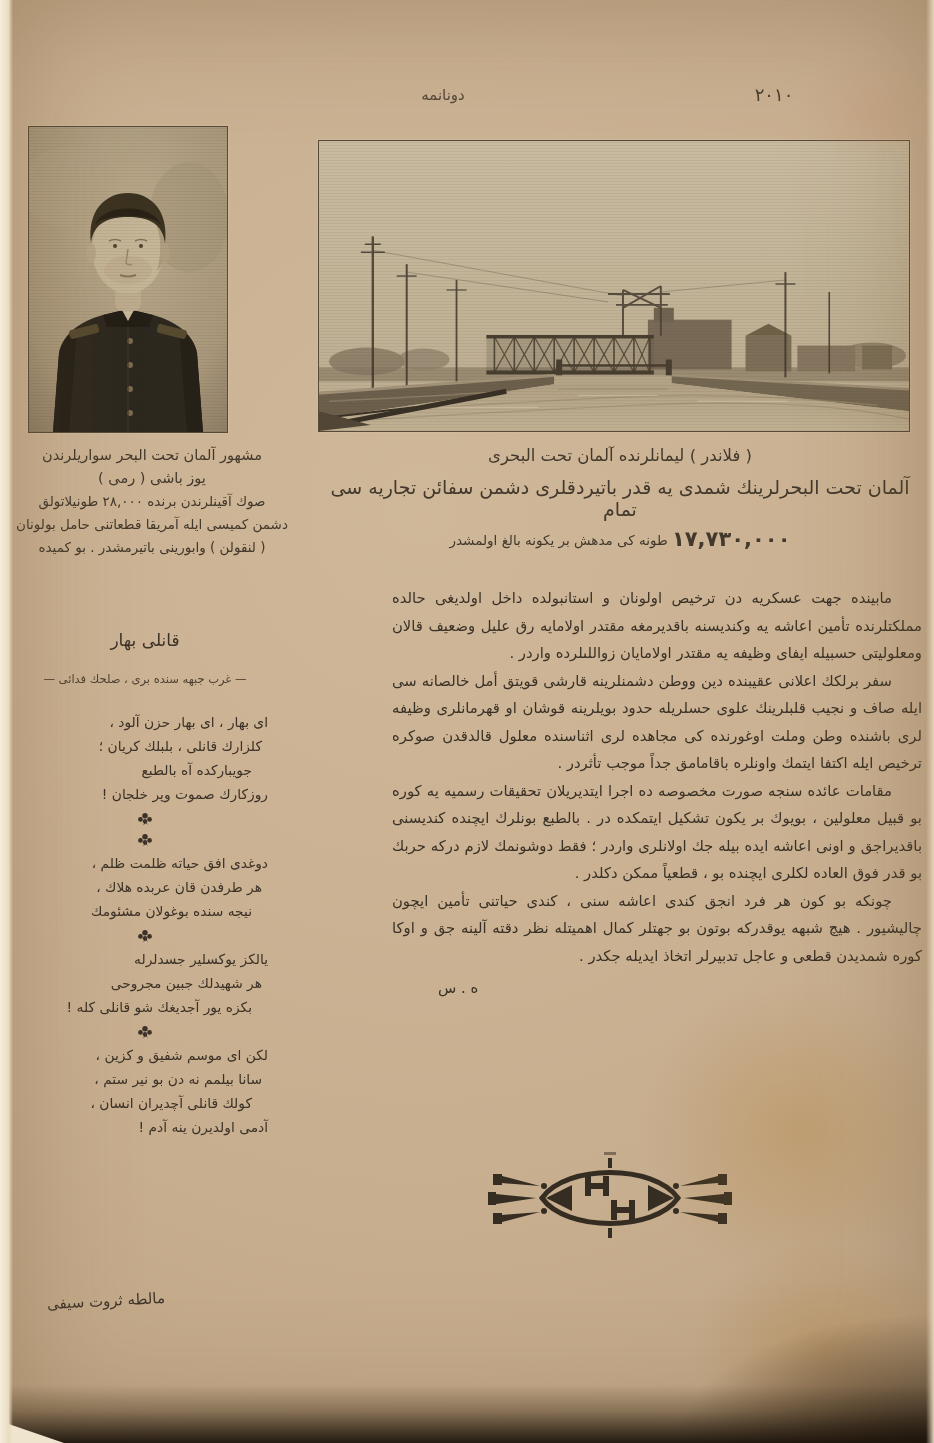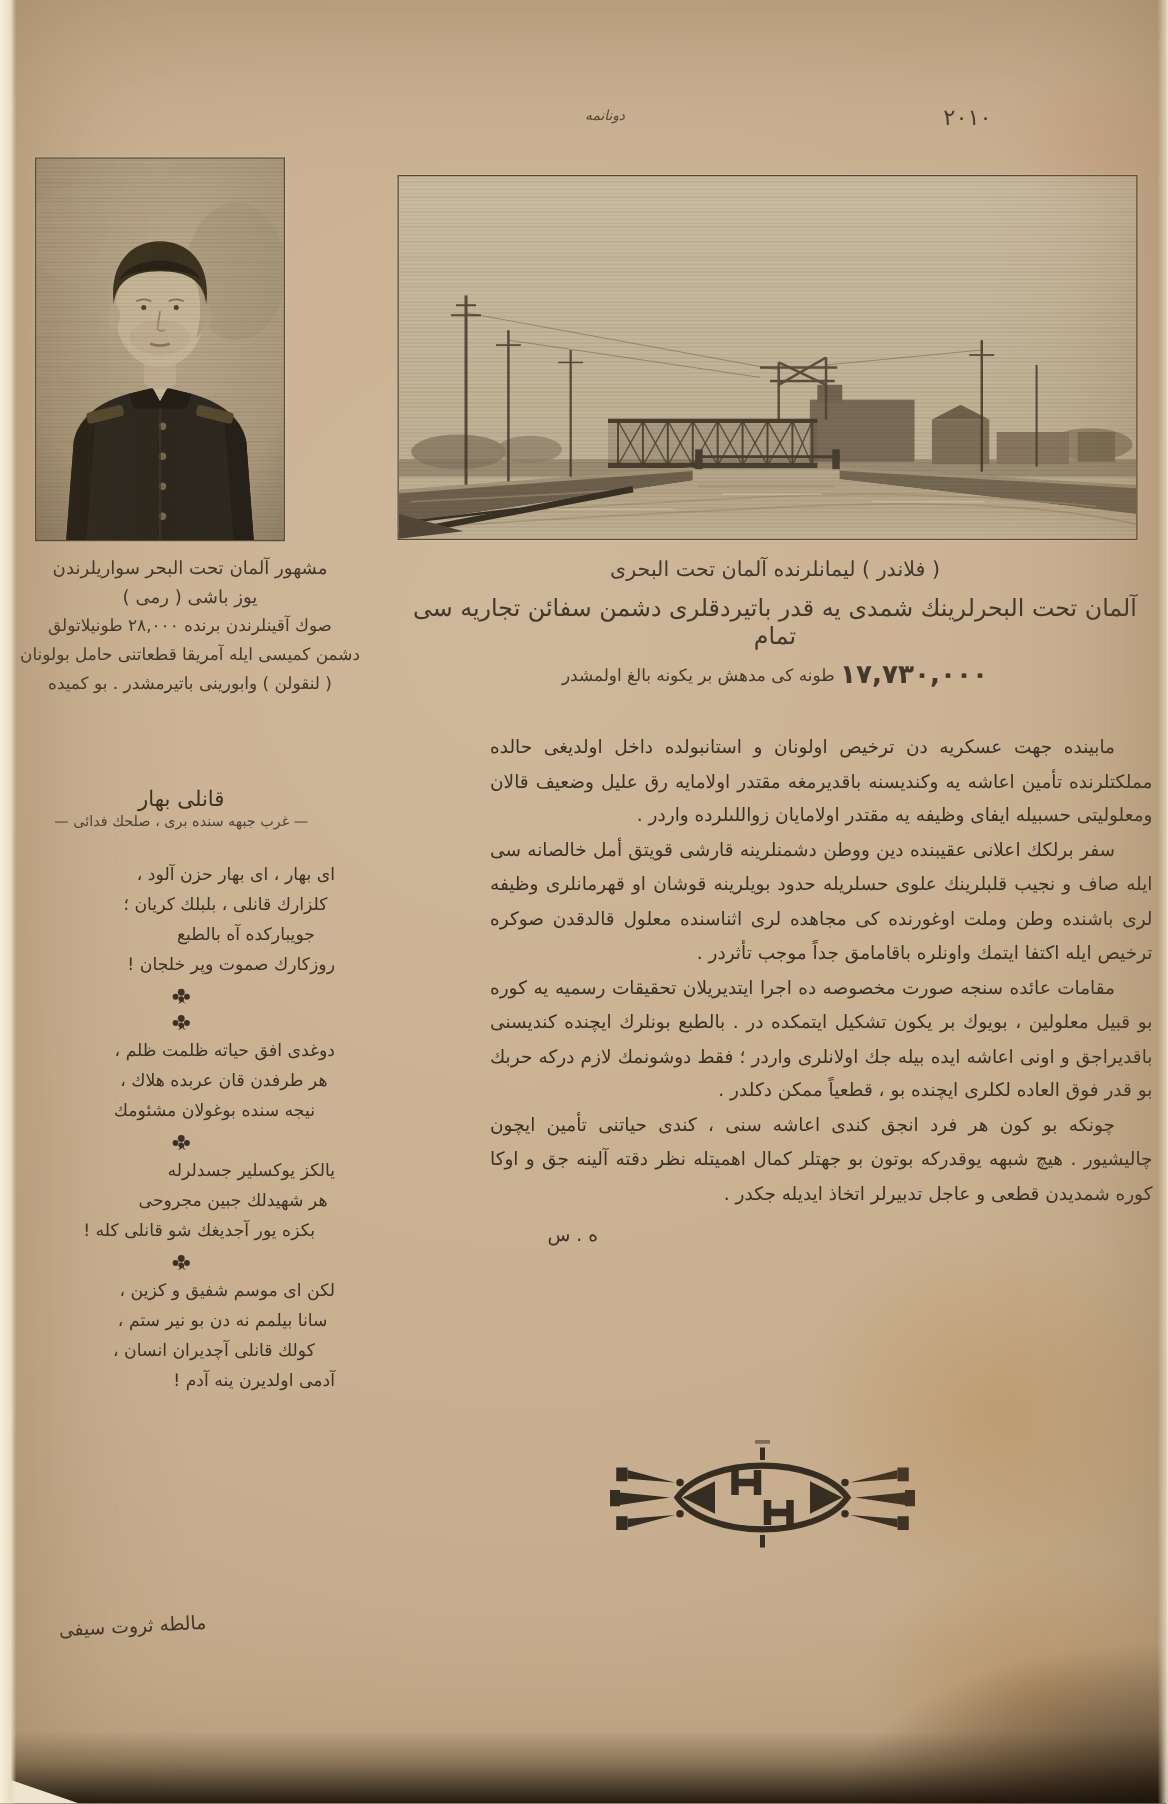--- a/index.html
+++ b/index.html
@@ -17,21 +17,21 @@
     background:linear-gradient(to bottom, rgba(61,45,25,0) 0%, rgba(61,45,25,.38) 45%, rgba(24,16,8,.92) 100%);}
   .bottom-corner{position:absolute;right:0;bottom:0;width:280px;height:140px;z-index:6;
     background:radial-gradient(ellipse at 100% 100%, rgba(25,16,8,.7), rgba(25,16,8,0) 65%);}
   .white-wedge-bl{position:absolute;left:0;bottom:0;width:64px;height:22px;z-index:7;
     background:#efe5cf;clip-path:polygon(0 0,0 100%,100% 100%);}
   .stain{position:absolute;border-radius:50%;z-index:5;pointer-events:none;}
   .stain1{left:640px;top:980px;width:310px;height:300px;background:radial-gradient(closest-side, rgba(171,120,48,.30), rgba(171,120,48,0));}
   .stain2{left:690px;top:1240px;width:270px;height:220px;background:radial-gradient(closest-side, rgba(160,105,35,.28), rgba(160,105,35,0));}
   .stain3{left:800px;top:55px;width:150px;height:115px;background:radial-gradient(closest-side, rgba(196,140,110,.22), rgba(196,140,110,0));}
 
-  .magazine-title{position:absolute;top:86px;left:386px;width:114px;text-align:right;font-size:11px;color:#55483a;z-index:2;font-style:italic;}
+  .magazine-title{position:absolute;top:86px;left:386px;width:114px;text-align:center;font-size:15px;color:#55483a;z-index:2;}
   .page-number{position:absolute;top:84px;left:726px;width:96px;text-align:center;font-size:18px;letter-spacing:3px;color:#483d2f;z-index:2;}
 
   .photo{position:absolute;z-index:2;box-sizing:border-box;border:1px solid rgba(66,55,41,.85);
     box-shadow:inset 0 0 22px rgba(50,40,28,.45), 0 0 0 1px rgba(214,198,168,.35);}
   .photo svg{display:block;width:100%;height:100%;}
   .halftone{position:absolute;inset:0;pointer-events:none;
     background:repeating-linear-gradient(0deg, rgba(60,45,25,.07) 0 1px, rgba(0,0,0,0) 1px 3px);}
   .portrait{left:28px;top:126px;width:200px;height:307px;}
   .landscape{left:318px;top:140px;width:592px;height:292px;}
 
@@ -40,21 +40,21 @@
   .photo-caption .l2{font-size:19px;margin-bottom:7px;text-align:center;}
   .photo-caption .l3{font-size:13.5px;}
   .num{direction:ltr;unicode-bidi:embed;}
   .photo-caption .big-num{font-size:21px;font-weight:bold;letter-spacing:1px;vertical-align:-1px;}
 
   .portrait-caption{position:absolute;left:16px;top:444px;width:272px;text-align:center;
     font-size:13.5px;line-height:23px;color:#42382b;z-index:2;}
   .portrait-caption .c-big{font-size:14.5px;}
 
   .poem{position:absolute;left:14px;top:630px;width:262px;z-index:2;}
-  .poem-title{font-size:17px;text-align:center;}
+  .poem-title{font-size:17px;text-align:center;margin-bottom:22px;}
   .poem-epigraph{font-size:11.5px;text-align:center;color:#4e4234;margin-bottom:24px;}
   .stanza{text-align:right;font-size:13.8px;line-height:24px;padding-right:8px;}
   .stanza .vl:nth-child(3){padding-right:16px;}
   .stanza .vl:nth-child(2){padding-right:6px;}
   .divider{display:flex;justify-content:center;margin:5px 0 3px 0;height:16px;}
   .poem-author{position:absolute;left:26px;top:1292px;width:160px;font-size:15px;text-align:center;
     transform:rotate(-3deg);color:#3e342a;z-index:2;}
 
   .article{position:absolute;left:392px;top:584px;width:530px;z-index:2;
     font-size:14.8px;line-height:27.5px;text-align:justify;color:#3a3126;}

